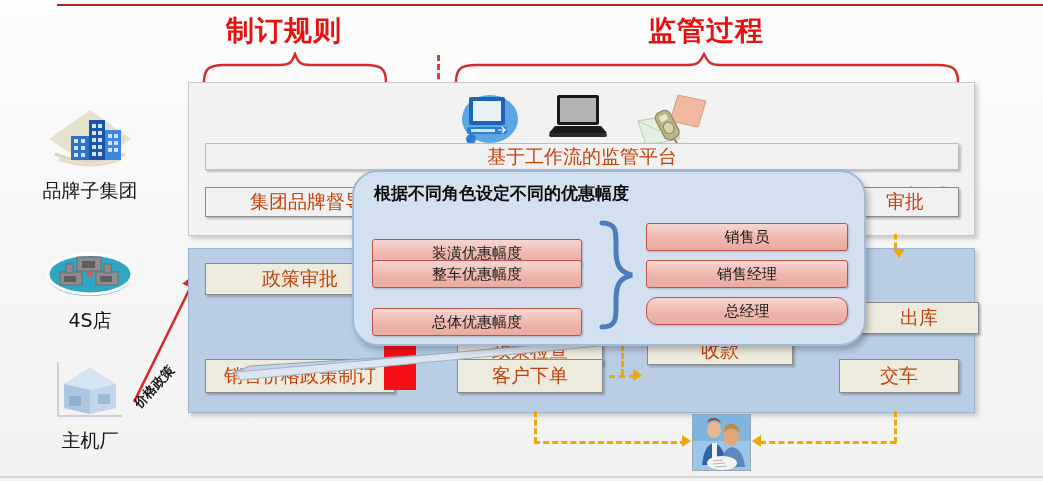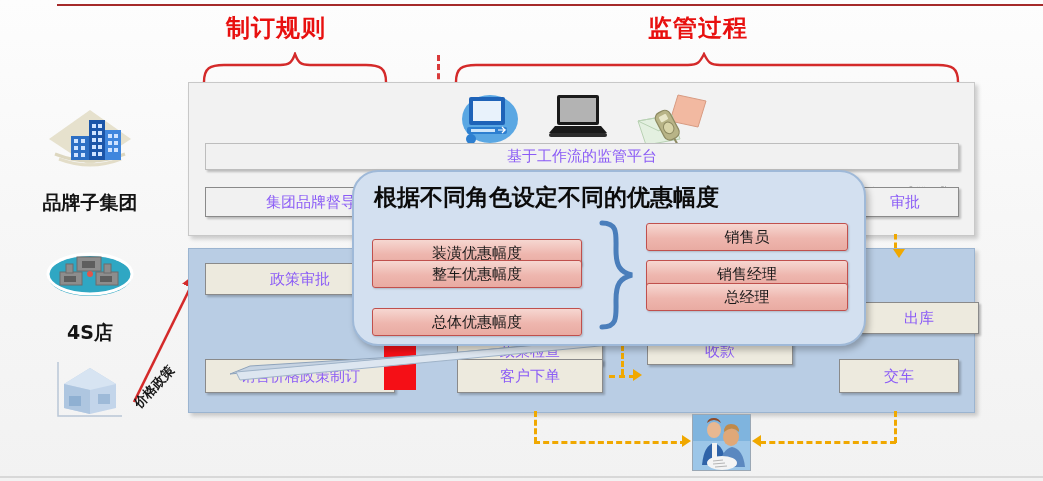--- a/index.html
+++ b/index.html
@@ -13,21 +13,21 @@
     background:linear-gradient(180deg,#fdfdfd 0%,#f7f7f7 45%,#f2f2f2 100%);}
 
   
   .top-rule{position:absolute;left:57px;top:4px;width:986px;height:2px;
     background:#a52a2a;}
   .bottom-rule{position:absolute;left:0px;top:476px;width:1043px;height:2px;
     background:#d8d8d8;}
 
   
   .sec-title{position:absolute;color:#e8100f;font-weight:bold;
-    font-size:24px;letter-spacing:1px;white-space:nowrap;
+    font-size:28px;letter-spacing:1px;white-space:nowrap;
     text-shadow:0 1px 0 rgba(255,255,255,.6);}
   #title-rules{left:226px;top:12px;}
   #title-supervise{left:648px;top:12px;}
 
   
   .brace{position:absolute;}
 
   
   .vdash{position:absolute;left:437px;top:55px;width:0;height:352px;
     border-left:3px dashed #d93a3a;}
@@ -41,41 +41,41 @@
 
   
   #panel-bottom{position:absolute;left:188px;top:248px;width:785px;height:163px;
     background:#b9cde4;border:1px solid #9bb4d0;
     box-shadow:3px 3px 4px rgba(0,0,0,.18);}
 
   
   .pbox{position:absolute;background:#edeade;border:1px solid #8a8a8a;
     box-shadow:2px 2px 2px rgba(0,0,0,.22);
     display:flex;align-items:center;justify-content:center;
-    font-size:15px;color:#8b5cf6;white-space:nowrap;text-align:center;}
+    font-size:19px;color:#c2410c;white-space:nowrap;text-align:center;}
   .pbox.plain{background:#f1f1f1;border:1px solid #bdbdbd;}
 
   
   .actor{position:absolute;text-align:center;width:160px;}
-  .actor .lbl{font-size:19px;font-weight:bold;color:#151515;margin-top:16px;
+  .actor .lbl{font-size:19px;font-weight:normal;color:#151515;margin-top:4px;
     white-space:nowrap;}
   #actor-brand{left:10px;top:108px;}
   #actor-4s{left:10px;top:248px;}
   #actor-oem{left:10px;top:358px;}
 
   
   .pricelbl{position:absolute;left:130px;top:400px;font-size:13px;
     color:#151515;transform:rotate(-47deg);transform-origin:left top;
     white-space:nowrap;font-weight:bold;}
 
   
   #callout{position:absolute;left:352px;top:170px;width:510px;height:172px;
     background:#d3e0f0;border:2px solid #9fb9d8;border-radius:26px;
     box-shadow:3px 4px 6px rgba(0,0,0,.25);}
-  #callout .ctitle{position:absolute;left:20px;top:10px;font-size:23px;
+  #callout .ctitle{position:absolute;left:20px;top:10px;font-size:17px;
     font-weight:bold;color:#0b0b0b;white-space:nowrap;}
   .cbox{position:absolute;height:26px;border:1px solid #c0504d;
     border-radius:3px;
     background:linear-gradient(180deg,#f6d7d1 0%,#eeb6ae 55%,#e9aba2 100%);
     display:flex;align-items:center;justify-content:center;
     font-size:15px;color:#1a1a1a;white-space:nowrap;
     box-shadow:1px 1px 2px rgba(0,0,0,.18);}
 
   
   #tail-red{position:absolute;left:384px;top:342px;width:32px;height:48px;
@@ -177,20 +177,21 @@
 
   <div class="actor" id="actor-oem">
     <svg width="100" height="62" viewBox="0 0 100 62">
       <path d="M18,4 L18,58 L82,58" fill="none" stroke="#b9c6d6" stroke-width="1.5"></path>
       <polygon points="50,10 76,26 76,50 50,56 24,50 24,26" fill="#c3d5ea"></polygon>
       <polygon points="50,10 76,26 50,32 24,26" fill="#d7e4f2"></polygon>
       <polygon points="24,26 50,32 50,56 24,50" fill="#aec6e0"></polygon>
       <rect x="29" y="38" width="12" height="10" fill="#8fb0d2"></rect>
       <rect x="58" y="36" width="12" height="10" fill="#9ebad8"></rect>
     </svg>
+    <div class="lbl">主机厂</div>
   </div>
 
   <svg style="position:absolute;left:120px;top:270px;" width="90" height="140" viewBox="0 0 90 140">
     <defs>
       <marker id="redhead" markerWidth="7" markerHeight="7" refX="5" refY="3.5" orient="auto">
         <polygon points="0,0 7,3.5 0,7" fill="#d42a2a"></polygon>
       </marker>
     </defs>
     <line x1="14" y1="132" x2="76" y2="6" stroke="#d42a2a" stroke-width="2.6" marker-end="url(#redhead)"></line>
   </svg>
@@ -331,18 +332,18 @@
     <svg style="position:absolute;left:238px;top:48px;" width="52" height="110" viewBox="0 0 52 110">
       <path d="M10,3 C26,3 24,14 24,30 C24,46 28,52 40,55 C28,58 24,64 24,80 C24,96 26,107 10,107" fill="none" stroke="#4a7ebb" stroke-width="5" stroke-linecap="round"></path>
     </svg>
 
     <div class="cbox" style="left:292px;top:51px;width:200px;">
       <span>销售员</span>
     </div>
     <div class="cbox" style="left:292px;top:88px;width:200px;">
       <span>销售经理</span>
     </div>
-    <div class="cbox" style="left:292px;top:111px;width:200px;">
+    <div class="cbox" style="left:292px;top:125px;width:200px;border-radius:11px;">
       <span>总经理</span>
     </div>
   </div>
 
 </div>
 
 </body></html>

